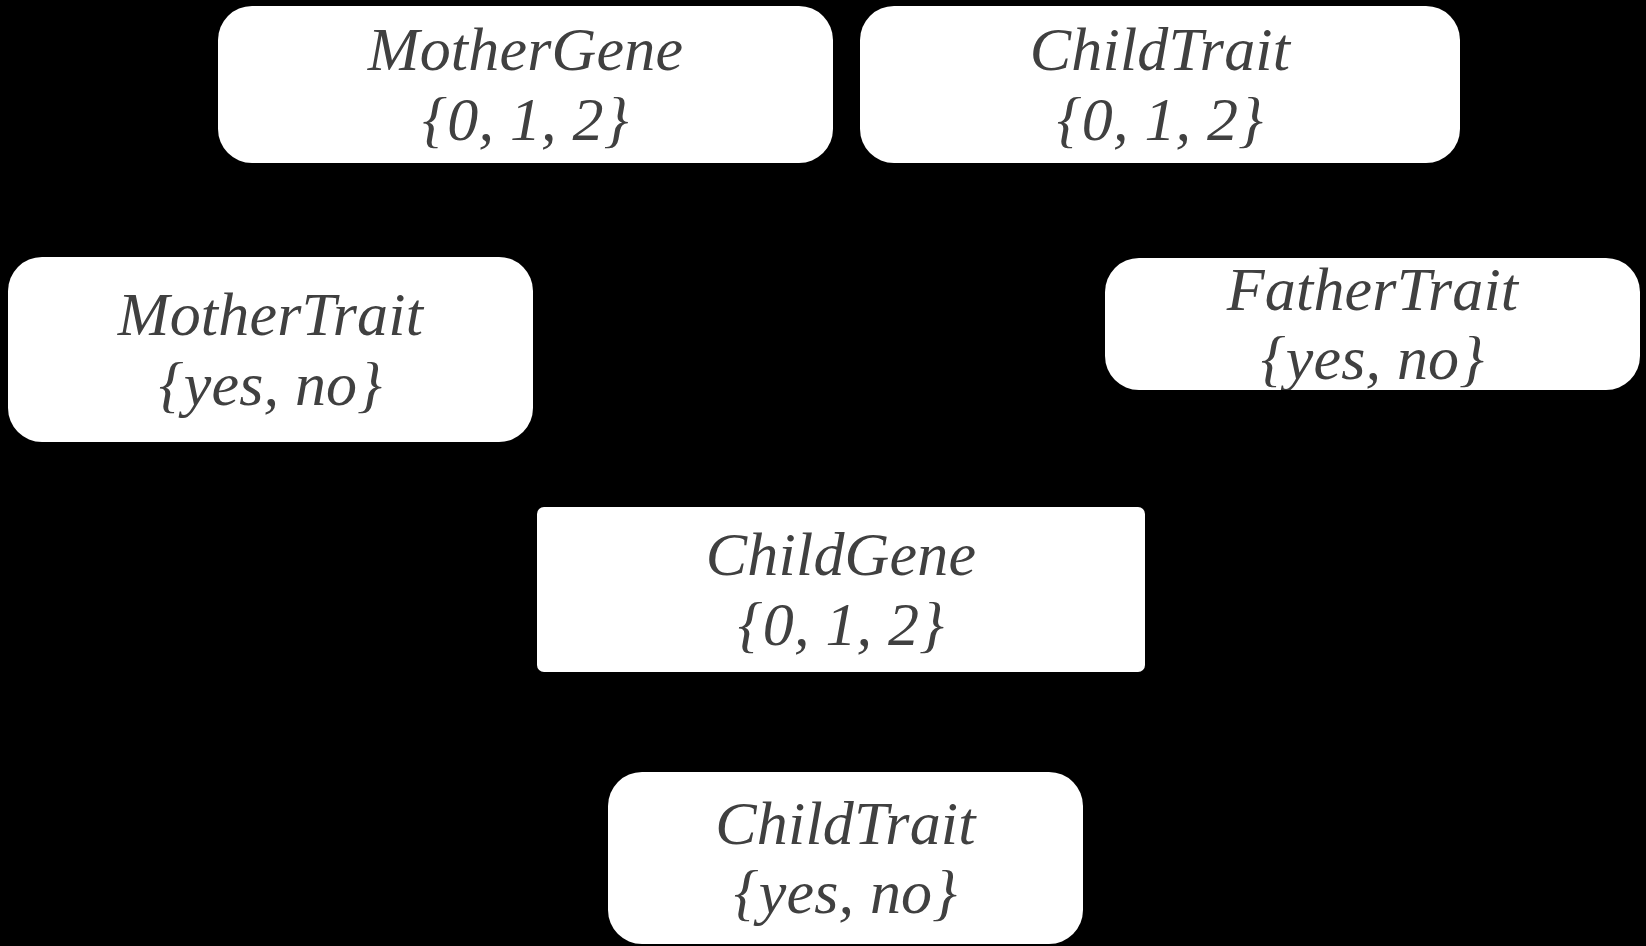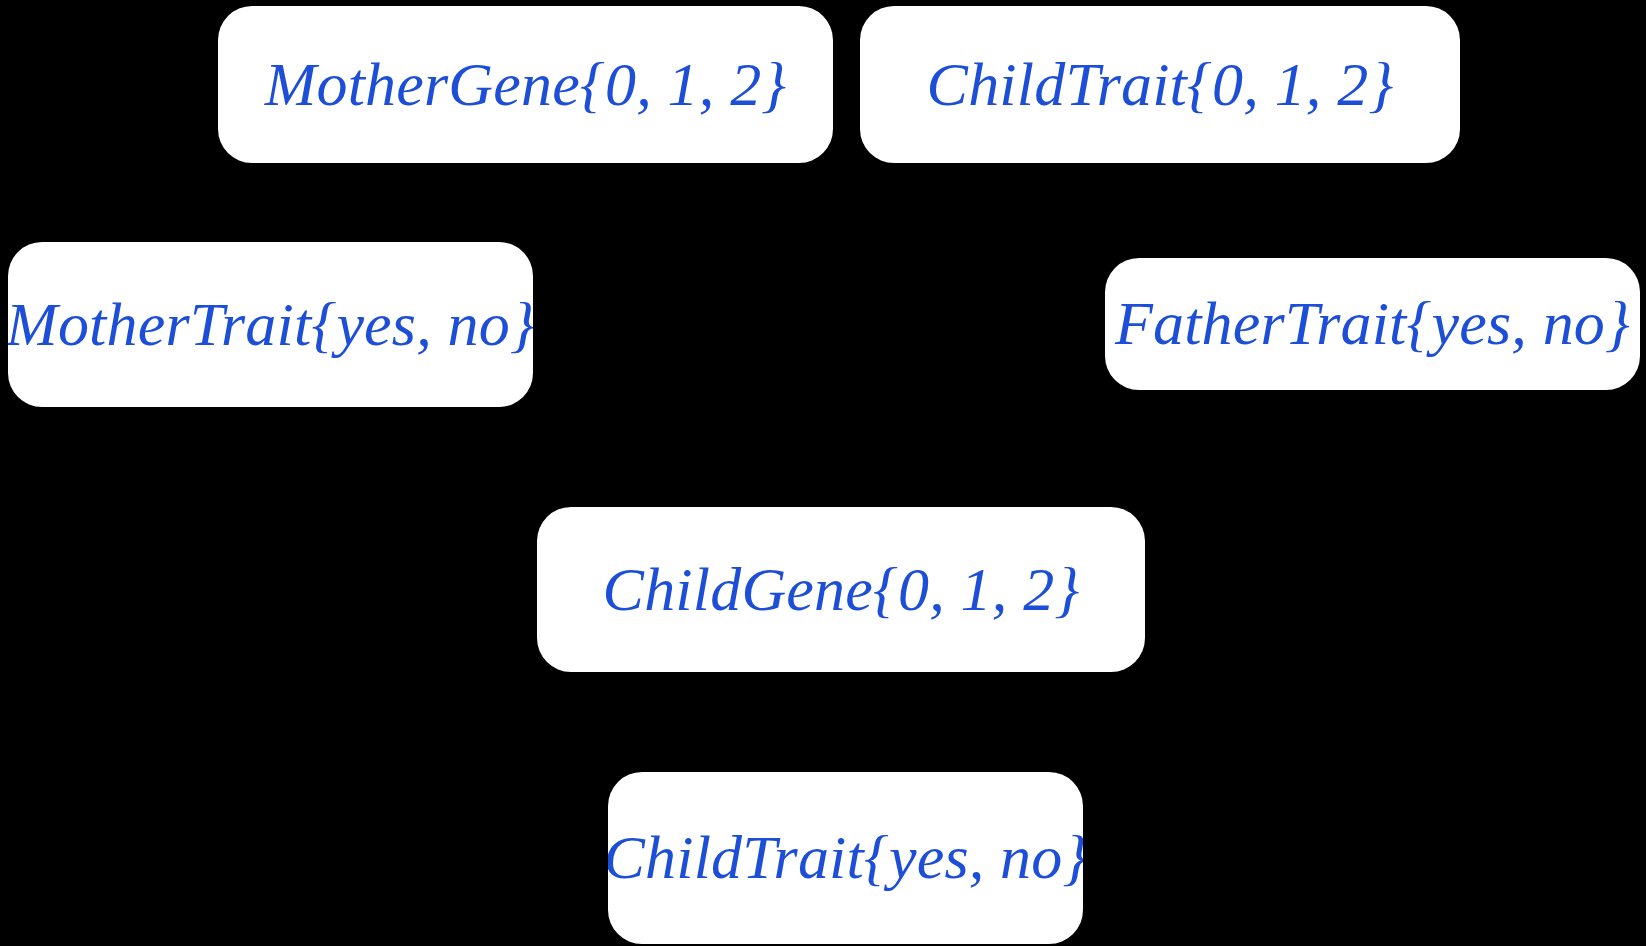--- a/index.html
+++ b/index.html
@@ -15,45 +15,46 @@
     background: #000000;
     overflow: hidden;
     font-family: "Liberation Serif", "DejaVu Serif", serif;
   }
   .node {
     position: absolute;
     box-sizing: border-box;
     background: #ffffff;
     border-radius: 34px;
     display: flex;
+    flex-direction: column;
     align-items: center;
     justify-content: center;
-    color: #1d4ed8;
+    color: #404040;
     font-style: italic;
     line-height: 1.12;
     text-align: center;
     overflow: hidden;
   }
   .node .node-name {
     display: block;
     white-space: nowrap;
     letter-spacing: 0.2px;
   }
   .node .node-domain {
     display: block;
     white-space: nowrap;
     letter-spacing: 0.2px;
   }
 
   
   #node-mother-gene  { left: 218px; top: 6px;   width: 615px; height: 157px; font-size: 62px; }
   #node-father-gene  { left: 860px; top: 6px;   width: 600px; height: 157px; font-size: 62px; }
-  #node-mother-trait { left: 8px;   top: 242px; width: 525px; height: 165px; font-size: 62px; }
+  #node-mother-trait { left: 8px;   top: 257px; width: 525px; height: 185px; font-size: 62px; }
   #node-father-trait { left: 1105px;top: 258px; width: 535px; height: 132px; font-size: 62px; }
-  #node-child-gene   { left: 537px; top: 507px; width: 608px; height: 165px; font-size: 62px; }
+  #node-child-gene   { left: 537px; top: 507px; width: 608px; height: 165px; font-size: 62px; border-radius: 7px; }
   #node-child-trait  { left: 608px; top: 772px; width: 475px; height: 172px; font-size: 62px; }
 </style>
 </head>
 <body>
 
 <div id="canvas">
 
   <div class="node" id="node-mother-gene">
     <span class="node-name">MotherGene</span>
     <span class="node-domain">{0, 1, 2}</span>

